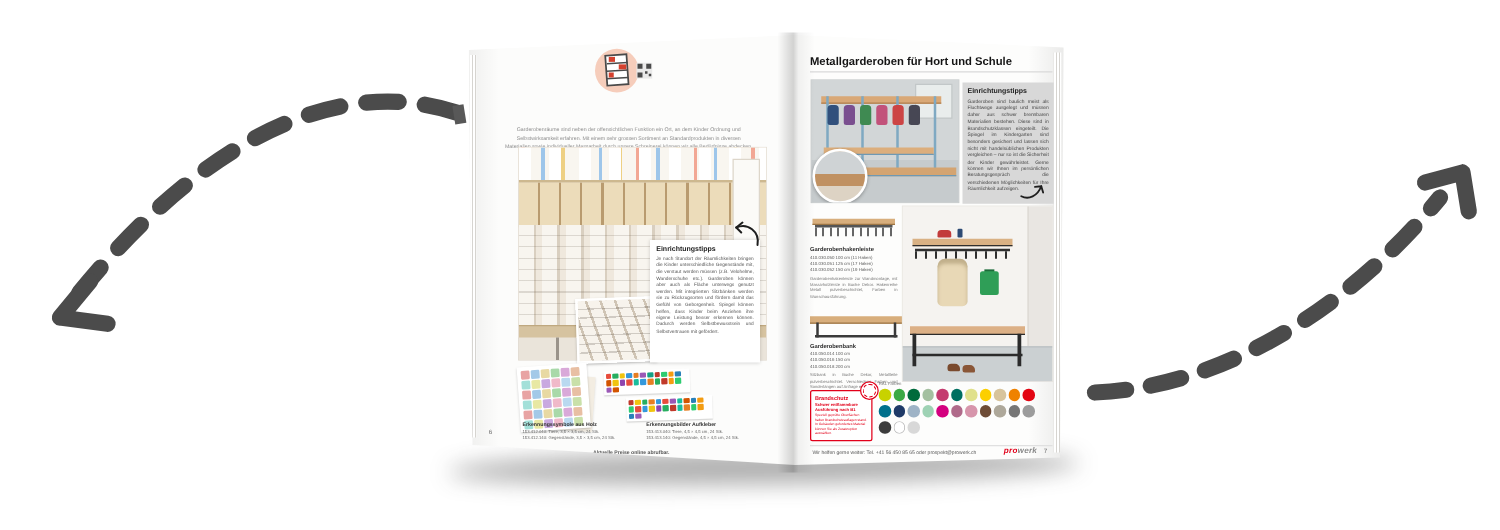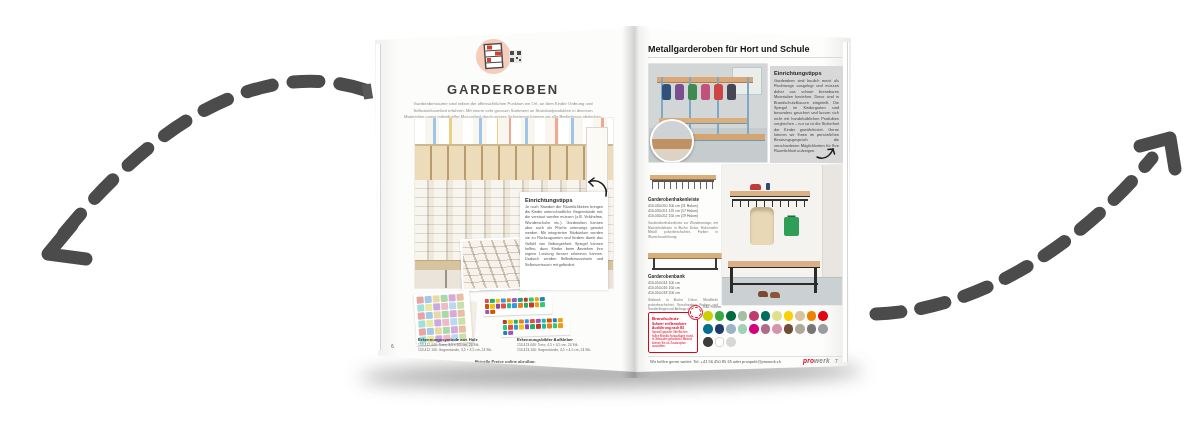--- a/index.html
+++ b/index.html
@@ -181,21 +181,20 @@
         <svg width="13" height="13" style="position:absolute;left:33px;top:11px" viewBox="0 0 13 13">
           <rect x="0" y="0" width="13" height="13" fill="#e9e9e9"></rect>
           <rect x="1" y="1" width="4" height="4" fill="#4a4a4a"></rect>
           <rect x="8" y="1" width="4" height="4" fill="#4a4a4a"></rect>
           <rect x="1" y="8" width="4" height="4" fill="#4a4a4a"></rect>
           <rect x="7" y="7" width="2" height="2" fill="#4a4a4a"></rect>
           <rect x="10" y="9" width="2" height="2" fill="#4a4a4a"></rect>
         </svg>
       </div>
 
-      <div class="a left-title">GARDEROBEN</div>
       <div class="a left-intro">Garderobenräume sind neben der offensichtlichen Funktion ein Ort, an dem Kinder Ordnung und Selbstwirksamkeit erfahren. Mit einem sehr grossen Sortiment an Standardprodukten in diversen Materialien sowie individueller Massarbeit durch unsere Schreinerei können wir alle Bedürfnisse abdecken.</div>
 
       <div class="a photo-main">
         <div class="a pm-drawings"></div>
         <div class="a pm-cubby"></div>
         <div class="a pm-cols"></div>
         <div class="a pm-door"></div>
         <div class="a pm-bench"></div>
         <div class="a pm-floor"></div>
       </div>

